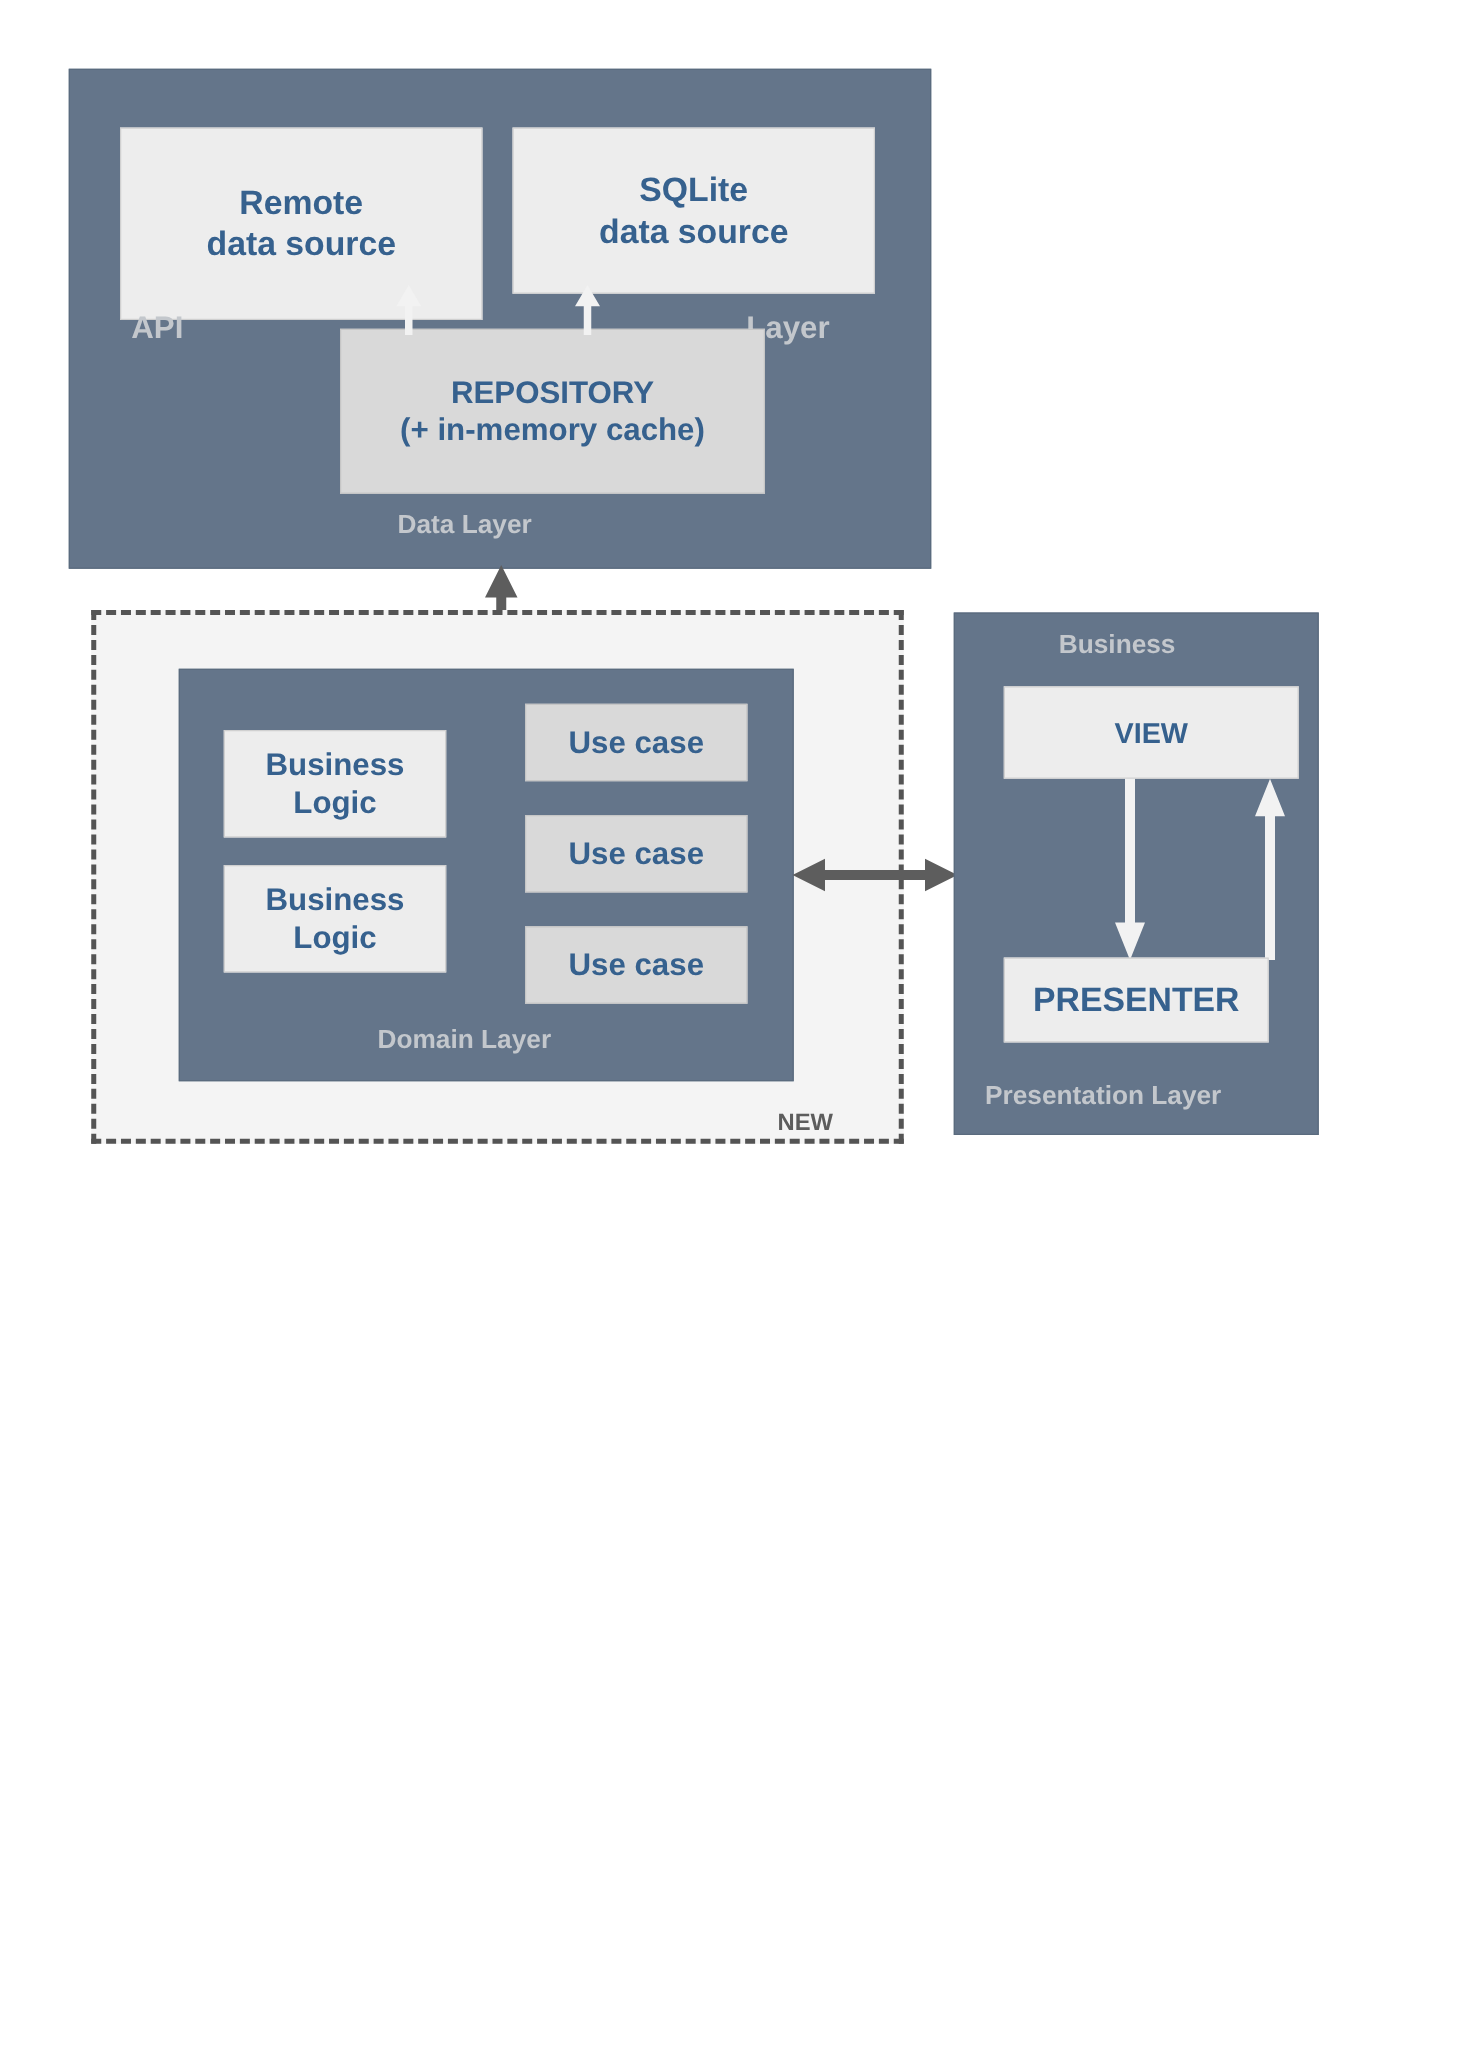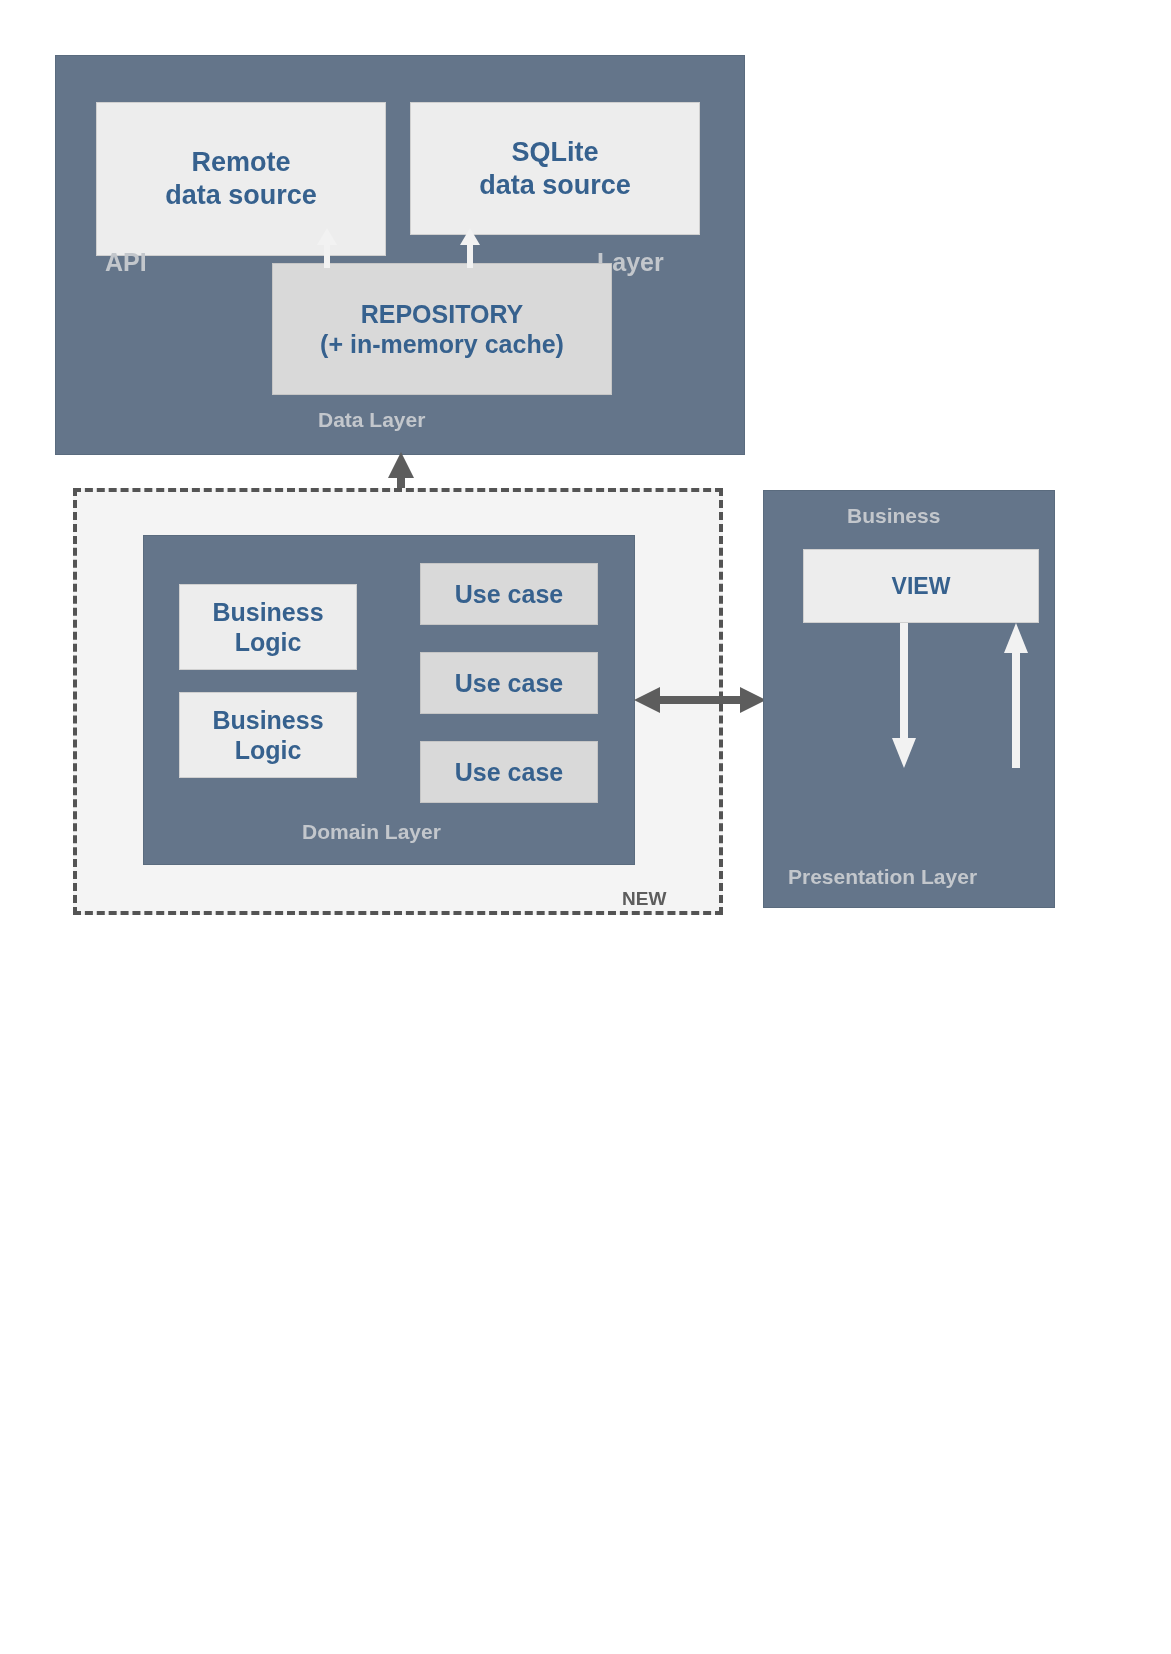--- a/index.html
+++ b/index.html
@@ -179,16 +179,19 @@
   </div>
 
   <svg class="arrow-svg" style="left:888px; top:623px;" width="32" height="145" viewBox="0 0 32 145">
     <polygon points="16,145 28,115 20,115 20,0 12,0 12,115 4,115" fill="#f2f2f2"></polygon>
   </svg>
 
   <svg class="arrow-svg" style="left:1000px; top:623px;" width="32" height="145" viewBox="0 0 32 145">
     <polygon points="16,0 28,30 20,30 20,145 12,145 12,30 4,30" fill="#f2f2f2"></polygon>
   </svg>
 
+  <div class="lightbox" style="left:803px; top:766px; width:212px; height:68px; font-size:27px;">
+    <span>PRESENTER</span>
+  </div>
 
   <div class="layer-label" style="left:788px; top:865px;text-align:right;">Presentation Layer</div>
 
 </div>
 
 </body></html>

